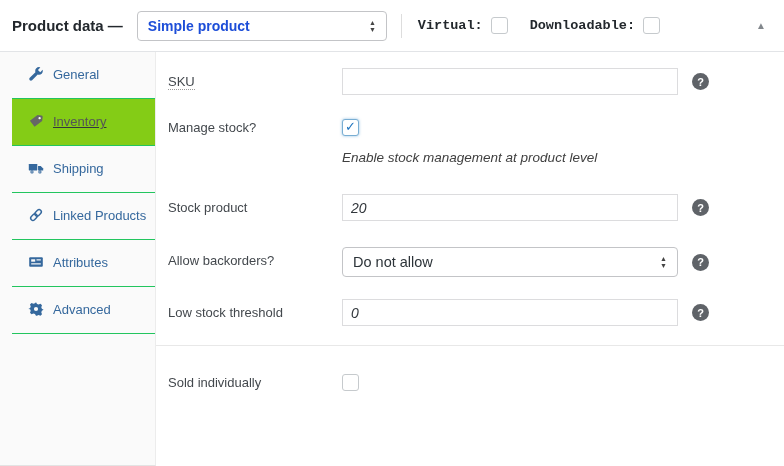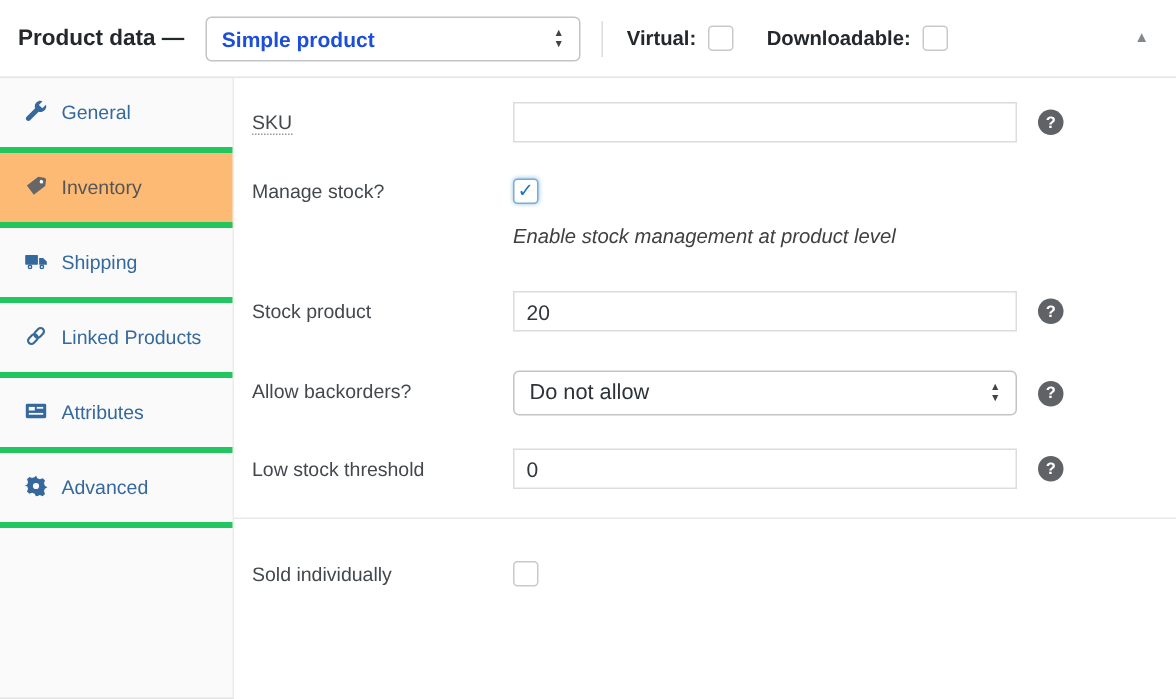--- a/index.html
+++ b/index.html
@@ -18,58 +18,58 @@
   .type-select {
     margin-left:14px; width:250px; height:30px; border:1px solid #c3c4c7;
     border-radius:4px; background:#fff; display:flex; align-items:center;
     padding:0 10px; cursor:pointer;
   }
   .type-select .sel-value { font-size:14px; font-weight:bold; color:#1d4ed8; }
   .sel-arrows { margin-left:auto; display:flex; flex-direction:column; align-items:center; }
   .sel-arrows span { font-size:7px; line-height:7px; color:#444; }
   .hdr-divider { width:1px; height:24px; background:#ddd; margin:0 16px 0 14px; }
   .hdr-check-group { display:flex; align-items:center; margin-right:22px; }
-  .hdr-check-label { font-size:13.5px; font-weight:bold; color:#23282d; margin-right:8px; }
+  .hdr-check-label { font-size:13.5px; font-weight:bold; color:#23282d; margin-right:8px;font-family:Liberation Mono, monospace; }
   .checkbox {
     width:17px; height:17px; background:#fff; border:1px solid #c6cacd;
     border-radius:3px; display:flex; align-items:center; justify-content:center;
     cursor:pointer;
   }
   .checkbox.checked { border-color:#79aed3; box-shadow:0 0 3px rgba(60,140,200,.55); }
   .checkbox .check-glyph { color:#1e73be; font-size:13px; font-weight:bold; line-height:1; transform:translateY(-1px); }
   .hdr-spacer { flex:1; }
   .collapse-toggle { font-size:10px; color:#82878c; cursor:pointer; padding:4px; }
   
   .pd-body { display:flex; height:414px; }
   .pd-tabs {
     width:156px; background:#fafafa; border-right:1px solid #ececec;
     border-bottom:1px solid #e3e3e3; list-style:none;
   }
-  .pd-tab { border-bottom:4px solid #22c55e; }
+  .pd-tab { border-bottom:1px solid #22c55e;margin-left:12px; }
   .pd-tab a {
     display:block; padding:14px 6px 14px 3px; font-size:13px; line-height:18px;
     color:#35689d; text-decoration:none; cursor:pointer;
   }
-  .pd-tab.active { background:#fdba74; }
+  .pd-tab.active { background:#84cc16;text-decoration:underline; }
   .pd-tab.active a { color:#555; }
   .tab-icon { display:inline-block; width:16px; height:16px; vertical-align:-3px; margin:0 9px 0 13px; }
   .tab-icon svg { display:block; width:16px; height:16px; }
   
   .pd-main { flex:1; background:#fff; }
   .options-group { padding:16px 14px 19px 12px; }
   .options-group.second { border-top:1px solid #e8e8e8; padding-top:28px; }
   .form-row { display:flex; }
   .row-label { width:174px; flex:none; font-size:13px; color:#43484d; padding-top:6px; }
   .row-label.cb { padding-top:1px; }
   .dotted-help { border-bottom:1px dotted #999; cursor:help;text-align:center; }
   .row-control { flex:1; }
   .control-line { display:flex; align-items:center; }
   .text-input {
     width:336px; height:27px; border:1px solid #dcdcde; border-radius:0;
-    padding:3px 8px; font-family:inherit; font-size:14px; color:#32373c; background:#fff;
+    padding:3px 8px; font-family:inherit; font-size:14px; color:#32373c; background:#fff;font-style:italic;
   }
   .wc-select {
     width:336px; height:30px; border:1px solid #c3c4c7; border-radius:4px;
     background:#fff; display:flex; align-items:center; padding:0 10px; cursor:pointer;
   }
   .wc-select .sel-value { font-size:14.5px; color:#2c3338; }
   .help-tip {
     width:17px; height:17px; border-radius:50%; background:#5f6368; color:#fff;
     font-size:11px; font-weight:bold; display:flex; align-items:center;
     justify-content:center; margin-left:14px; cursor:help; flex:none;

